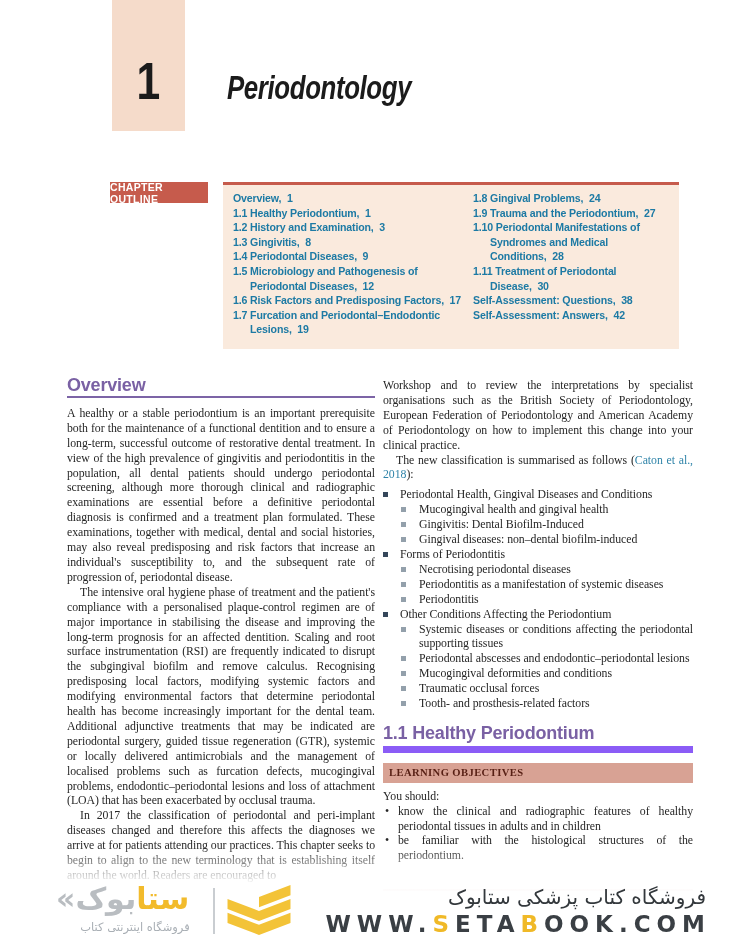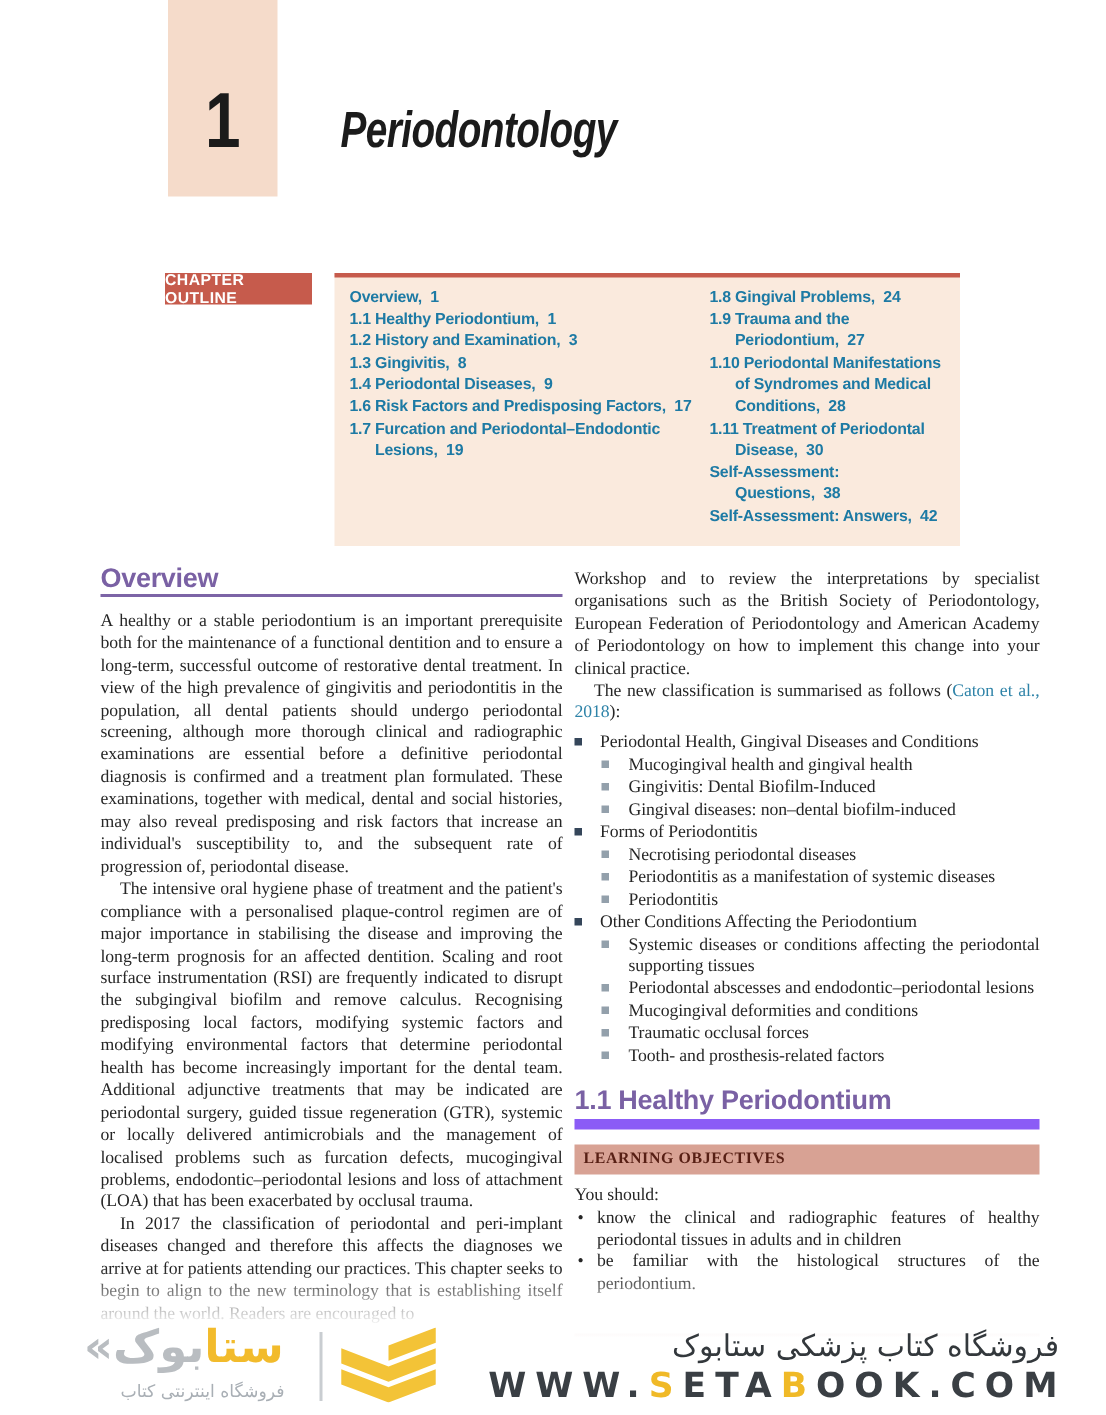--- a/index.html
+++ b/index.html
@@ -13,21 +13,21 @@
                line-height:1;color:#1b1b1b;padding-bottom:24px;transform:scaleX(.82);}
   .chapter-title{position:absolute;left:227px;top:68px;margin:0;
                  font-family:"Liberation Sans",sans-serif;font-style:italic;font-weight:bold;
                  font-size:34px;color:#1b1b1b;white-space:nowrap;
                  transform:scaleX(.76);transform-origin:left top;letter-spacing:-.5px;}
 
   
   .outline-tag{position:absolute;left:110px;top:182px;width:98px;height:21px;background:#c65b4c;
                color:#fff;font-family:"Liberation Sans",sans-serif;font-weight:bold;font-size:10.5px;
                letter-spacing:.3px;display:flex;align-items:center;justify-content:center;}
-  .outline-box{position:absolute;left:223px;top:182px;width:417px;box-sizing:border-box;
+  .outline-box{position:absolute;left:223px;top:182px;width:456px;box-sizing:border-box;
                background:#faeadd;border-top:3px solid #c65b4c;
                padding:6px 10px 12px 10px;display:flex;}
   .outline-col{list-style:none;margin:0;padding:0;width:240px;
                font-family:"Liberation Sans",sans-serif;font-weight:bold;
                font-size:10.6px;line-height:14.6px;letter-spacing:-.15px;color:#1d7aa4;}
   .outline-col.right{width:auto;flex:1;}
   .outline-col li{padding-left:17px;text-indent:-17px;}
 
   
   .col{position:absolute;top:378px;text-align:justify;font-size:11.8px;line-height:14.9px;
@@ -89,20 +89,21 @@
   <h1 class="chapter-title">Periodontology</h1>
 
   <div class="outline-tag">CHAPTER OUTLINE</div>
   <div class="outline-box">
     <ul class="outline-col">
       <li>Overview,&nbsp;&nbsp;1</li>
       <li>1.1 Healthy Periodontium,&nbsp;&nbsp;1</li>
       <li>1.2 History and Examination,&nbsp;&nbsp;3</li>
       <li>1.3 Gingivitis,&nbsp;&nbsp;8</li>
       <li>1.4 Periodontal Diseases,&nbsp;&nbsp;9</li>
+      <li>1.5 Microbiology and Pathogenesis of Periodontal Diseases,&nbsp;&nbsp;12</li>
       <li>1.6 Risk Factors and Predisposing Factors,&nbsp;&nbsp;17</li>
       <li>1.7 Furcation and Periodontal–Endodontic Lesions,&nbsp;&nbsp;19</li>
     </ul>
     <ul class="outline-col right">
       <li>1.8 Gingival Problems,&nbsp;&nbsp;24</li>
       <li>1.9 Trauma and the Periodontium,&nbsp;&nbsp;27</li>
       <li>1.10 Periodontal Manifestations of Syndromes and Medical Conditions,&nbsp;&nbsp;28</li>
       <li>1.11 Treatment of Periodontal Disease,&nbsp;&nbsp;30</li>
       <li>Self-Assessment: Questions,&nbsp;&nbsp;38</li>
       <li>Self-Assessment: Answers,&nbsp;&nbsp;42</li>

